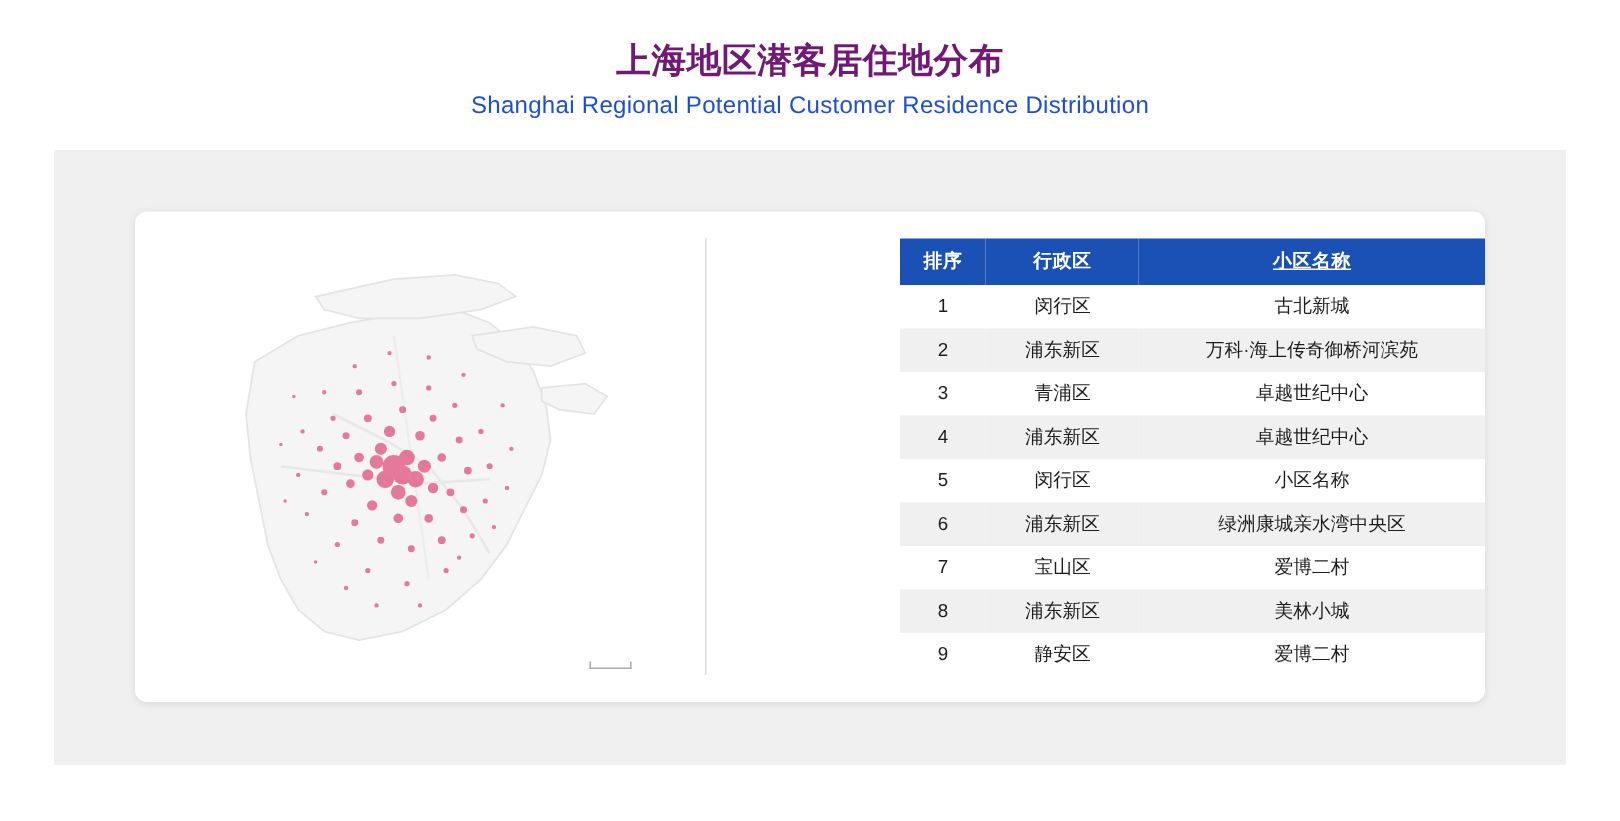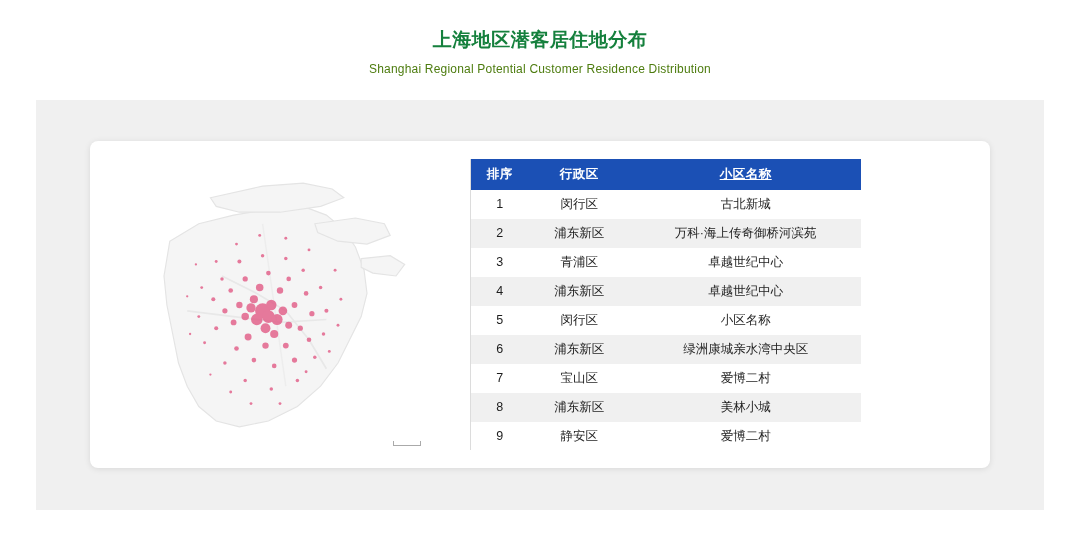--- a/index.html
+++ b/index.html
@@ -18,29 +18,29 @@
     position: relative;
     width: 1080px;
     height: 547px;
     background: #ffffff;
   }
   .header {
     text-align: center;
     padding-top: 24px;
   }
   .title {
-    font-size: 19px;
+    font-size: 23px;
     font-weight: bold;
-    color: #15803d;
+    color: #701a75;
     letter-spacing: 0.5px;
     line-height: 32px;
   }
   .subtitle {
-    font-size: 12px;
-    color: #4d7c0f;
+    font-size: 16px;
+    color: #1d4ed8;
     margin-top: 6px;
     letter-spacing: 0.2px;
   }
   .gray-panel {
     position: absolute;
     left: 36px;
     top: 100px;
     width: 1008px;
     height: 410px;
     background: #f0f0f0;
@@ -78,21 +78,21 @@
   }
   .divider {
     width: 1px;
     background: #dcdcdc;
     margin: 18px 0;
   }
   .table-wrap {
     flex: 1;
     display: flex;
     align-items: center;
-    justify-content: flex-start;
+    justify-content: flex-end;
   }
   table.rank-table {
     border-collapse: collapse;
     width: 390px;
     font-size: 12.5px;
   }
   table.rank-table th {
     background: #1b50b5;
     color: #ffffff;
     font-weight: bold;

